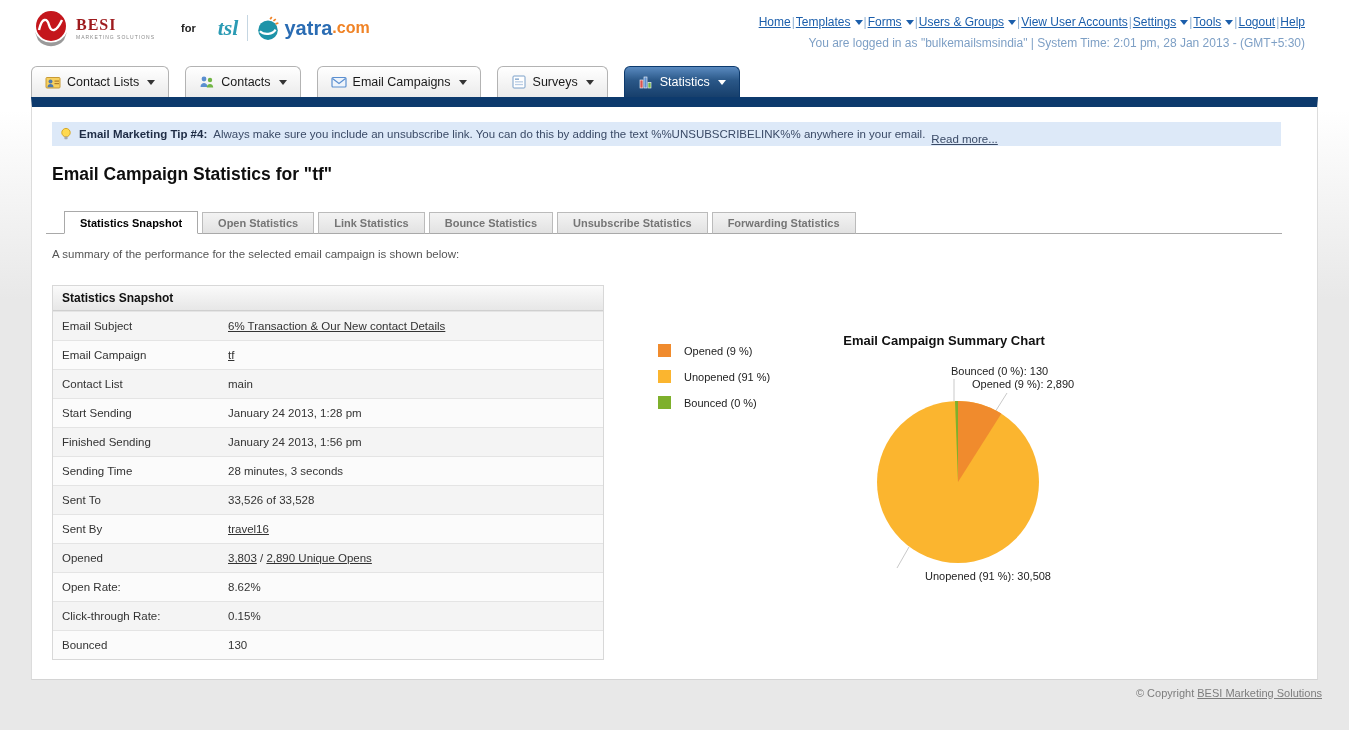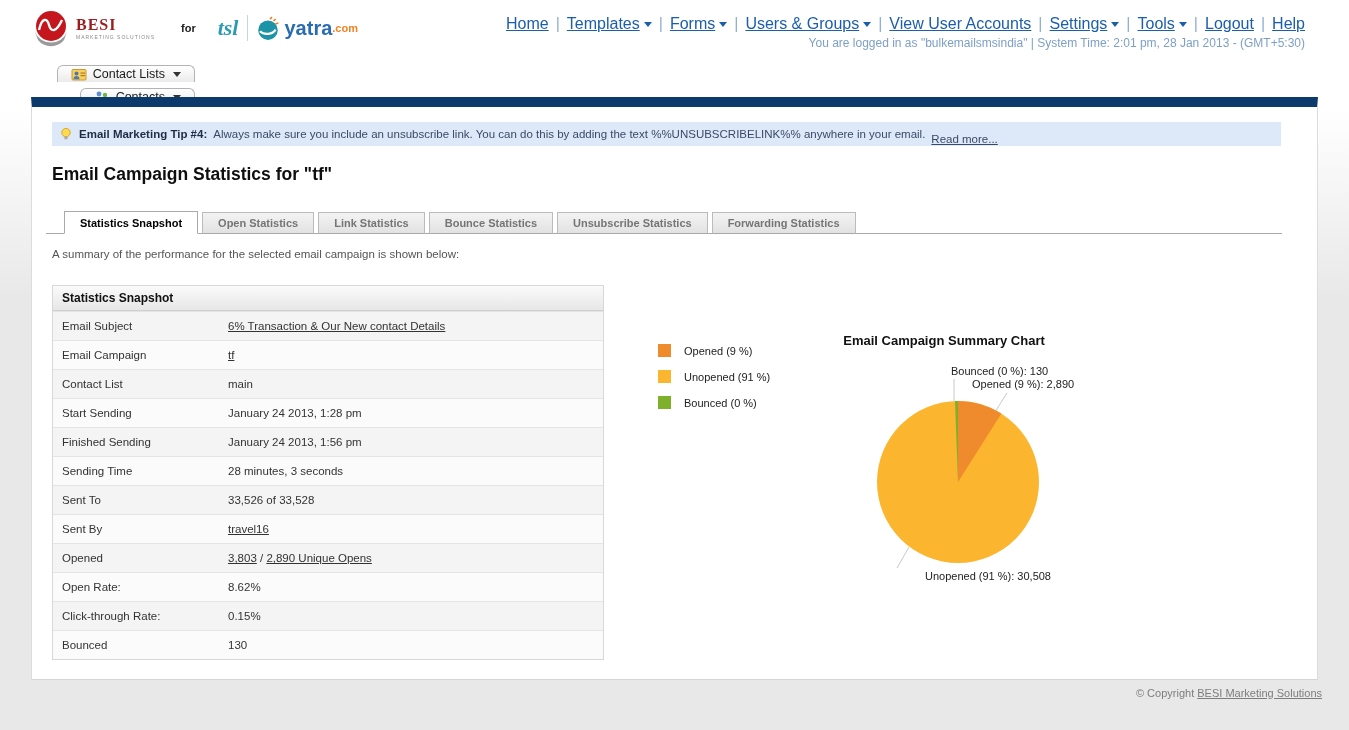--- a/index.html
+++ b/index.html
@@ -13,30 +13,30 @@
   }
   
   .logo-wrap { position: absolute; left: 31px; top: 8px; display: flex; align-items: center; }
   .besi-text { margin-left: 5px; line-height: 1; }
   .besi-name { font-family: "Liberation Serif", serif; font-weight: bold; font-size: 16px; color: #9e1b1e; letter-spacing: 1px; }
   .besi-sub { font-size: 5px; color: #8a8a8a; letter-spacing: 1px; margin-top: 2px; }
   .for-text { font-weight: bold; font-size: 11px; color: #222; margin: 0 22px 0 26px; }
   .tsl-text { font-family: "Liberation Serif", serif; font-style: italic; font-weight: bold; font-size: 22px; color: #2b9bb4; }
   .logo-pipe { width: 1px; height: 26px; background: #c5d6e2; margin: 0 7px 0 9px; }
   .yatra-name { font-weight: bold; font-size: 20px; color: #2a6cb3; margin-left: 3px; }
-  .yatra-tld { font-weight: bold; font-size: 11px; color: #f08326; }
-
-  .topnav { position: absolute; top: 15px; right: 44px; display: flex; align-items: center; gap: 7px; font-size: 16px; }
+  .yatra-tld { font-weight: bold; font-size: 16px; color: #f08326; }
+
+  .topnav { position: absolute; top: 15px; right: 44px; display: flex; align-items: center; gap: 1px; font-size: 12px; }
   .topnav a, .toplink { color: #1b5eab; text-decoration: underline; cursor: pointer; white-space: nowrap; }
   .nav-sep { color: #8fb0d2; text-decoration: none; }
   .caret-blue { display:inline-block; width:0; height:0; border-left:4px solid transparent; border-right:4px solid transparent; border-top:5px solid #1b5eab; margin-left:4px; vertical-align:middle; }
   .status-line { position: absolute; top: 36px; right: 44px; font-size: 12px; color: #7d9fc5; }
 
   
-  .maintabs { position: absolute; left: 31px; top: 65px; display: flex; gap: 6px; align-items: flex-end; height: 32px; flex-direction: column; }
+  .maintabs { position: absolute; left: 31px; top: 65px; display: flex; gap: 16px; align-items: flex-end; height: 32px; }
   .maintab {
     display: flex; align-items: center; gap: 6px;
     height: 31px; padding: 0 13px;
     background: linear-gradient(#ffffff, #ebebeb);
     border: 1px solid #b3b3b3; border-bottom: none;
     border-radius: 6px 6px 0 0;
     font-size: 12.5px; color: #1a1a1a; cursor: pointer; white-space: nowrap;
   }
   .maintab .caret-dark { display:inline-block; width:0; height:0; border-left:4px solid transparent; border-right:4px solid transparent; border-top:5px solid #333; margin-left:2px; }
   .maintab.active {

